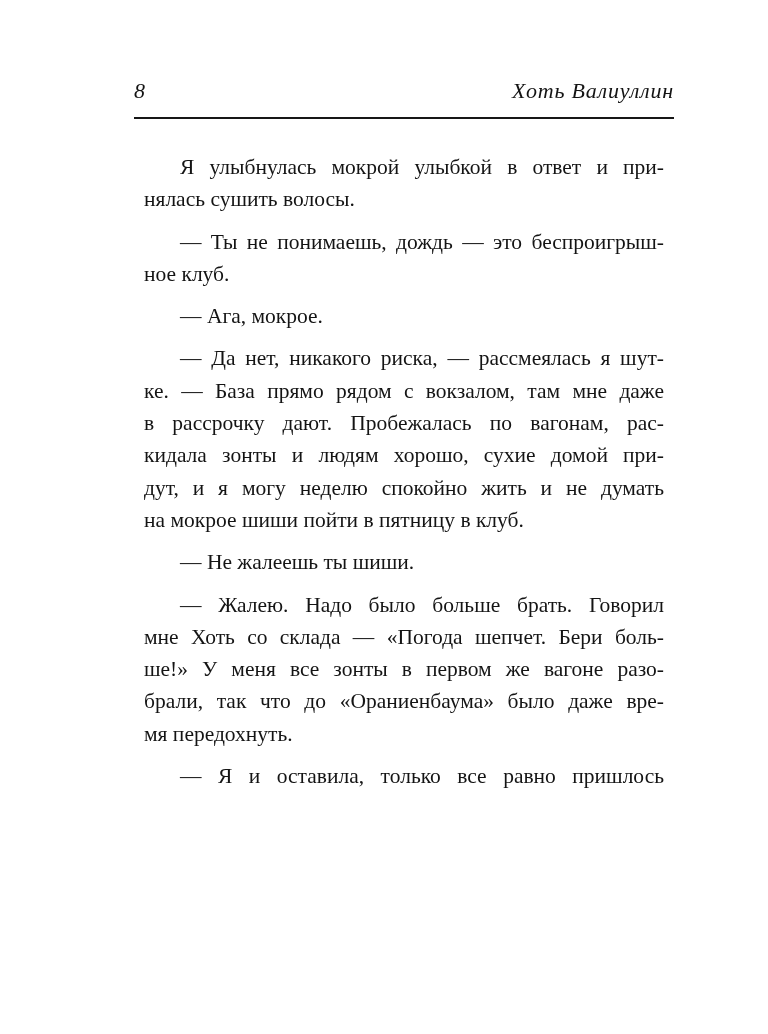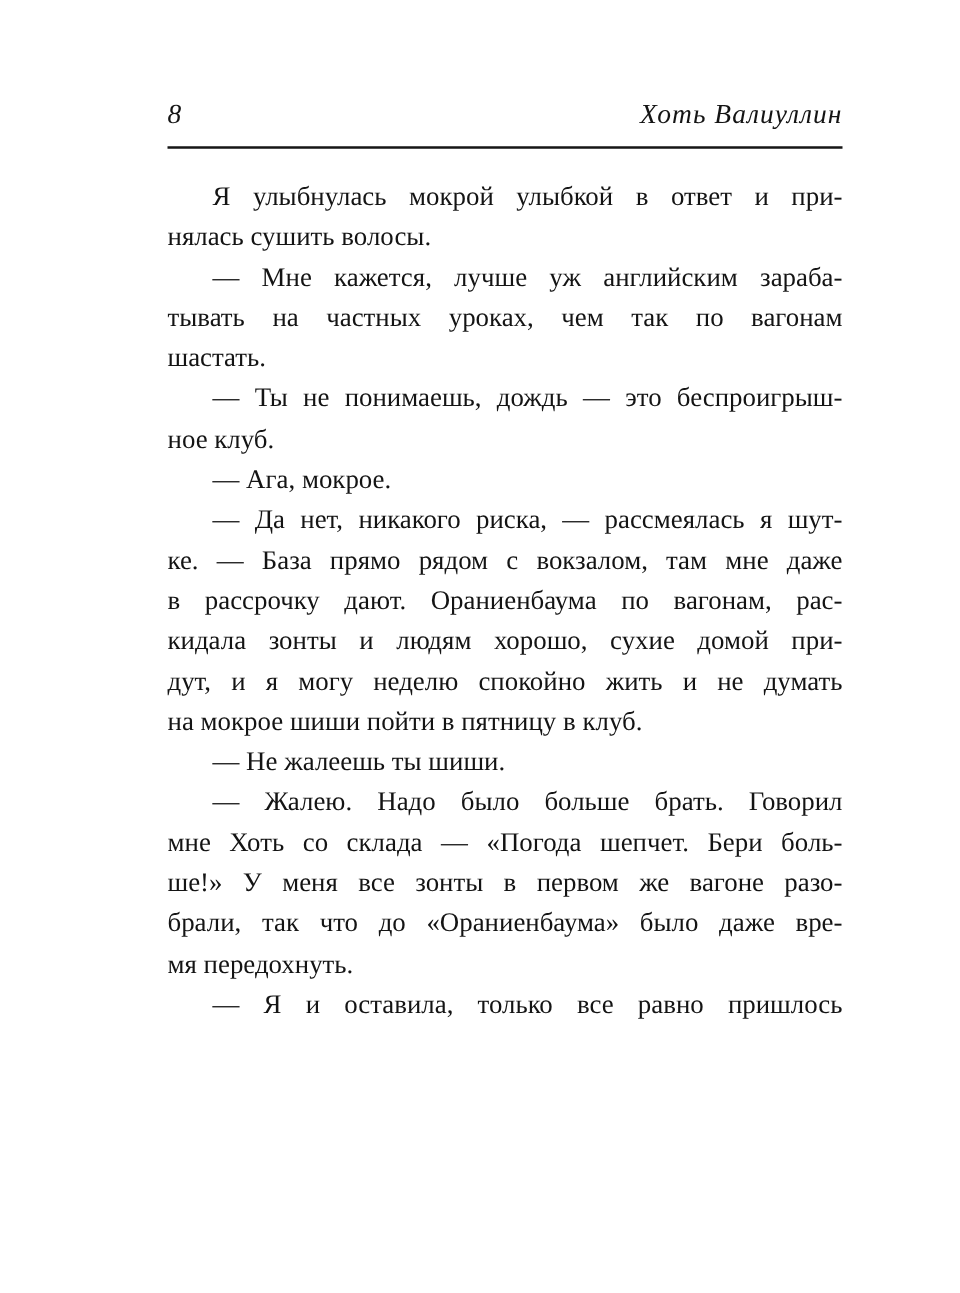--- a/index.html
+++ b/index.html
@@ -35,21 +35,21 @@
     background: #161616;
   }
   .body {
     position: absolute;
     left: 134px;
     width: 540px;
     top: 141px;
     font-size: 21.5px;
     line-height: 32.3px;
   }
-  .para { margin: 0; }
+  .para { margin: 10px; }
   .line {
     text-align: justify;
     text-align-last: justify;
   }
   .line.last { text-align-last: auto; }
   .line.first { text-indent: 36px; }
 </style>
 </head>
 <body>
 
@@ -58,35 +58,30 @@
     <span class="pagenum">8</span>
     <span class="author">Хоть Валиуллин</span>
   </div>
   <div class="rule"></div>
   <div class="body">
       <div class="para">
         <div class="line first">Я улыбнулась мокрой улыбкой в ответ и при-</div>
         <div class="line last">нялась сушить волосы.</div>
       </div>
       <div class="para">
-        <div class="line first">— Мне кажется, лучше уж английским зараба-</div>
-        <div class="line">тывать на частных уроках, чем так по вагонам</div>
-        <div class="line last">шастать.</div>
-      </div>
-      <div class="para">
         <div class="line first">— Ты не понимаешь, дождь — это беспроигрыш-</div>
         <div class="line last">ное клуб.</div>
       </div>
       <div class="para">
         <div class="line first last">— Ага, мокрое.</div>
       </div>
       <div class="para">
         <div class="line first">— Да нет, никакого риска, — рассмеялась я шут-</div>
         <div class="line">ке. — База прямо рядом с вокзалом, там мне даже</div>
-        <div class="line">в рассрочку дают. Ораниенбаума по вагонам, рас-</div>
+        <div class="line">в рассрочку дают. Пробежалась по вагонам, рас-</div>
         <div class="line">кидала зонты и людям хорошо, сухие домой при-</div>
         <div class="line">дут, и я могу неделю спокойно жить и не думать</div>
         <div class="line last">на мокрое шиши пойти в пятницу в клуб.</div>
       </div>
       <div class="para">
         <div class="line first last">— Не жалеешь ты шиши.</div>
       </div>
       <div class="para">
         <div class="line first">— Жалею. Надо было больше брать. Говорил</div>
         <div class="line">мне Хоть со склада — «Погода шепчет. Бери боль-</div>

